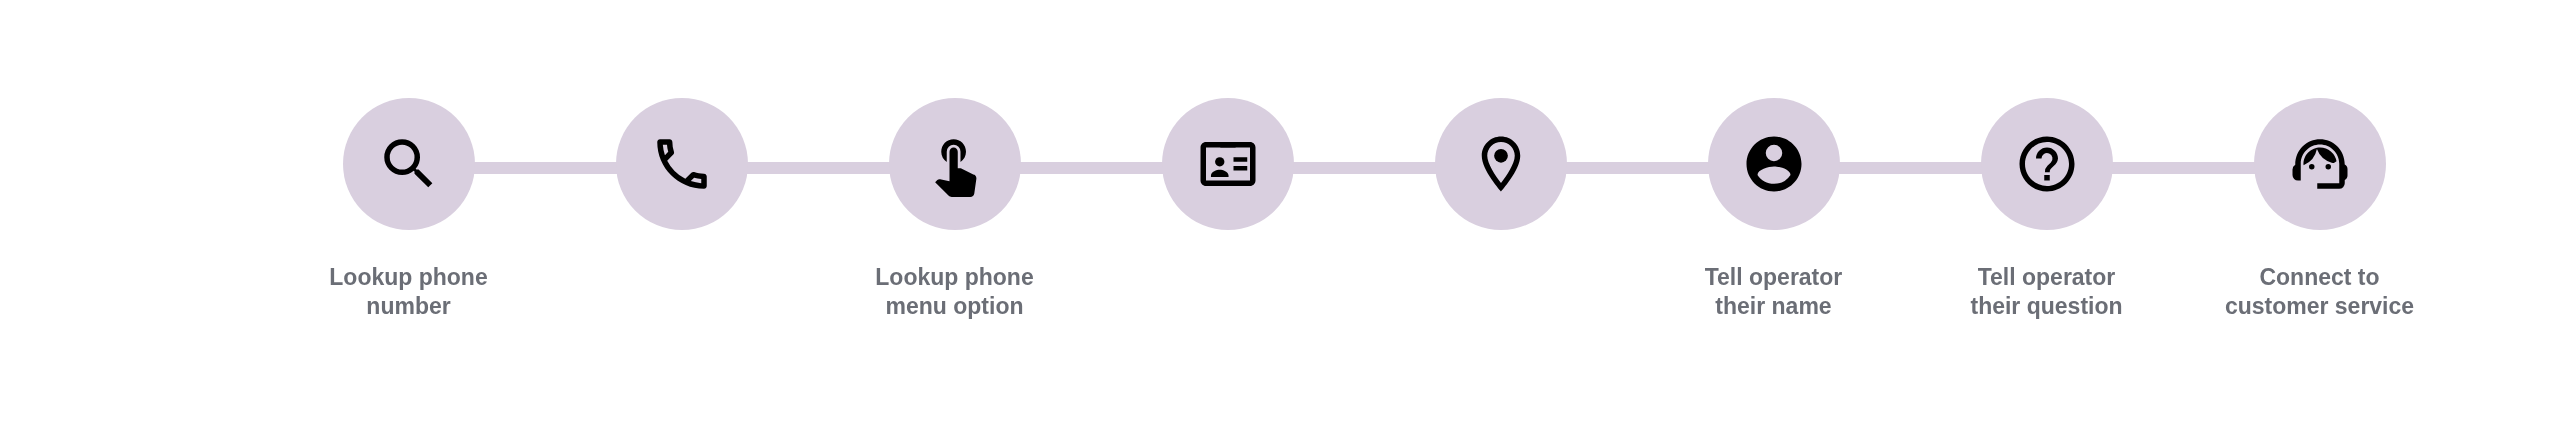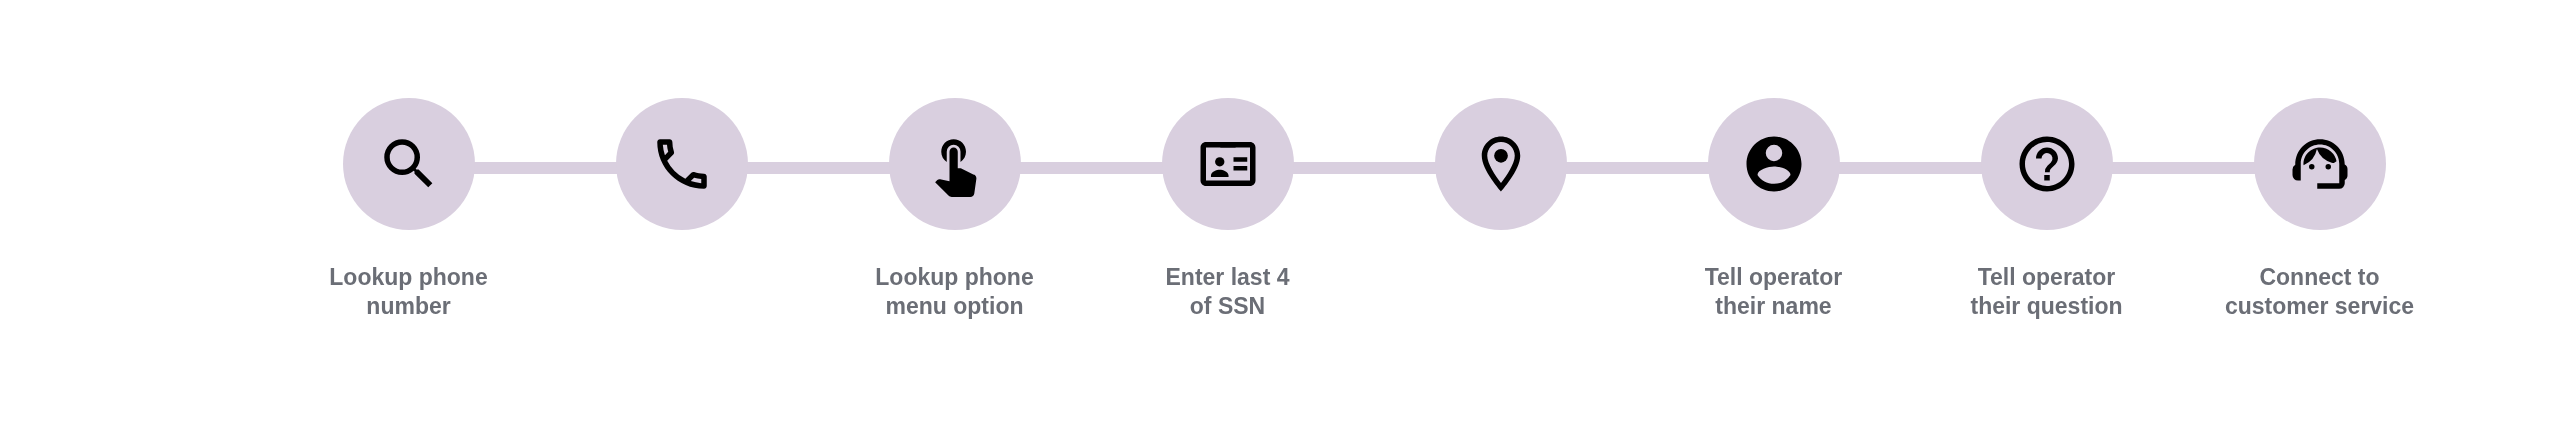--- a/index.html
+++ b/index.html
@@ -143,22 +143,20 @@
         <span>
           <svg viewBox="0 0 24 24" aria-hidden="true">
             <path d="M20 4H4c-1.11 0-1.99.89-1.99 2L2 18c0 1.11.89 2 2 2h16c1.11 0 2-.89 2-2V6c0-1.11-.89-2-2-2zm0 14H4V6h16v12z"></path>
             <path d="M14 9.5h5v1.7h-5zM14 12.7h5v1.7h-5z"></path>
             <circle cx="9" cy="11.2" r="1.7"></circle>
             <path d="M12.2 16.2c0-1.4-2.1-2.1-3.2-2.1s-3.2.7-3.2 2.1v.5h6.4v-.5z"></path>
             <path d="M9 4c-1.3 0-2.4.84-2.82 2h5.64A3 3 0 0 0 9 4z" transform="translate(3 0)"></path>
           </svg>
         </span>
       </div>
-      <div class="step-label">Enter last 4
-of SSN</div>
     </div>
 
     <div class="step">
       <div class="connector"></div>
       <div class="node">
         <span>
           <svg viewBox="0 0 24 24" aria-hidden="true">
             <path d="M12 2C8.13 2 5 5.13 5 9c0 5.25 7 13 7 13s7-7.75 7-13c0-3.87-3.13-7-7-7zM7 9c0-2.76 2.24-5 5-5s5 2.24 5 5c0 2.88-2.88 7.19-5 9.88C9.92 16.21 7 11.85 7 9z"></path>
             <circle cx="12" cy="9" r="2.5"></circle>
           </svg>

